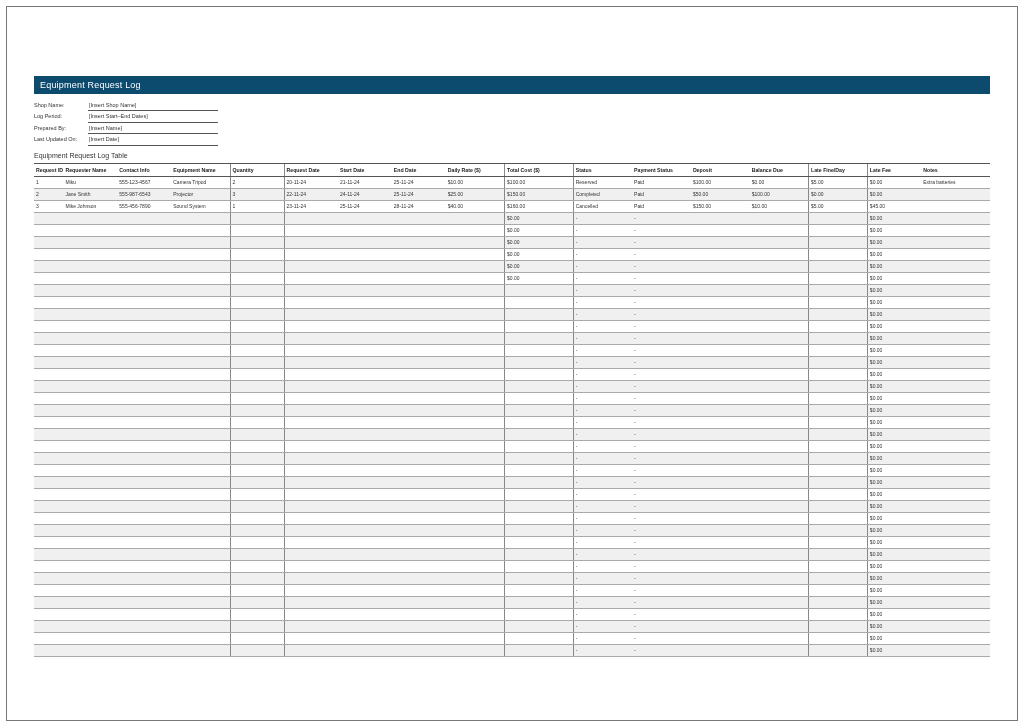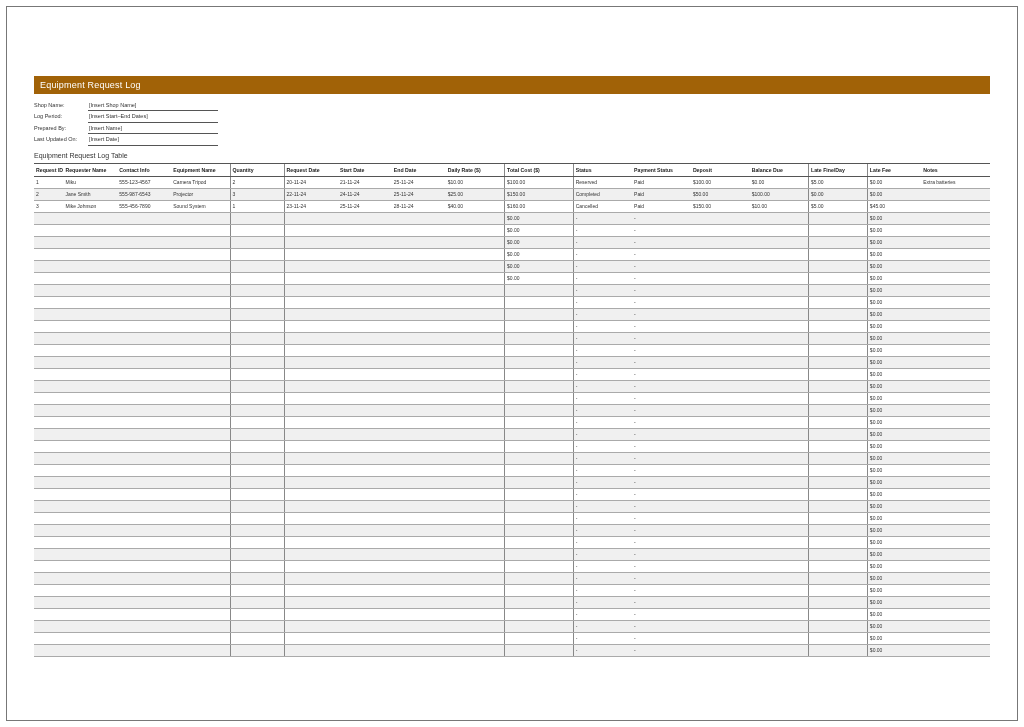--- a/index.html
+++ b/index.html
@@ -16,21 +16,21 @@
     top: 6px; left: 6px; right: 6px; bottom: 6px;
     border: 1px solid #777;
   }
   .content {
     position: absolute;
     top: 76px;
     left: 34px;
     right: 34px;
   }
   .title-bar {
-    background: #a16207;
+    background: #0c4a6e;
     color: #fff;
     font-size: 9px;
     padding: 4px 6px;
     font-weight: normal;
     letter-spacing: 0.2px;
   }
   .meta-block {
     margin-top: 6px;
   }
   .meta-row {

